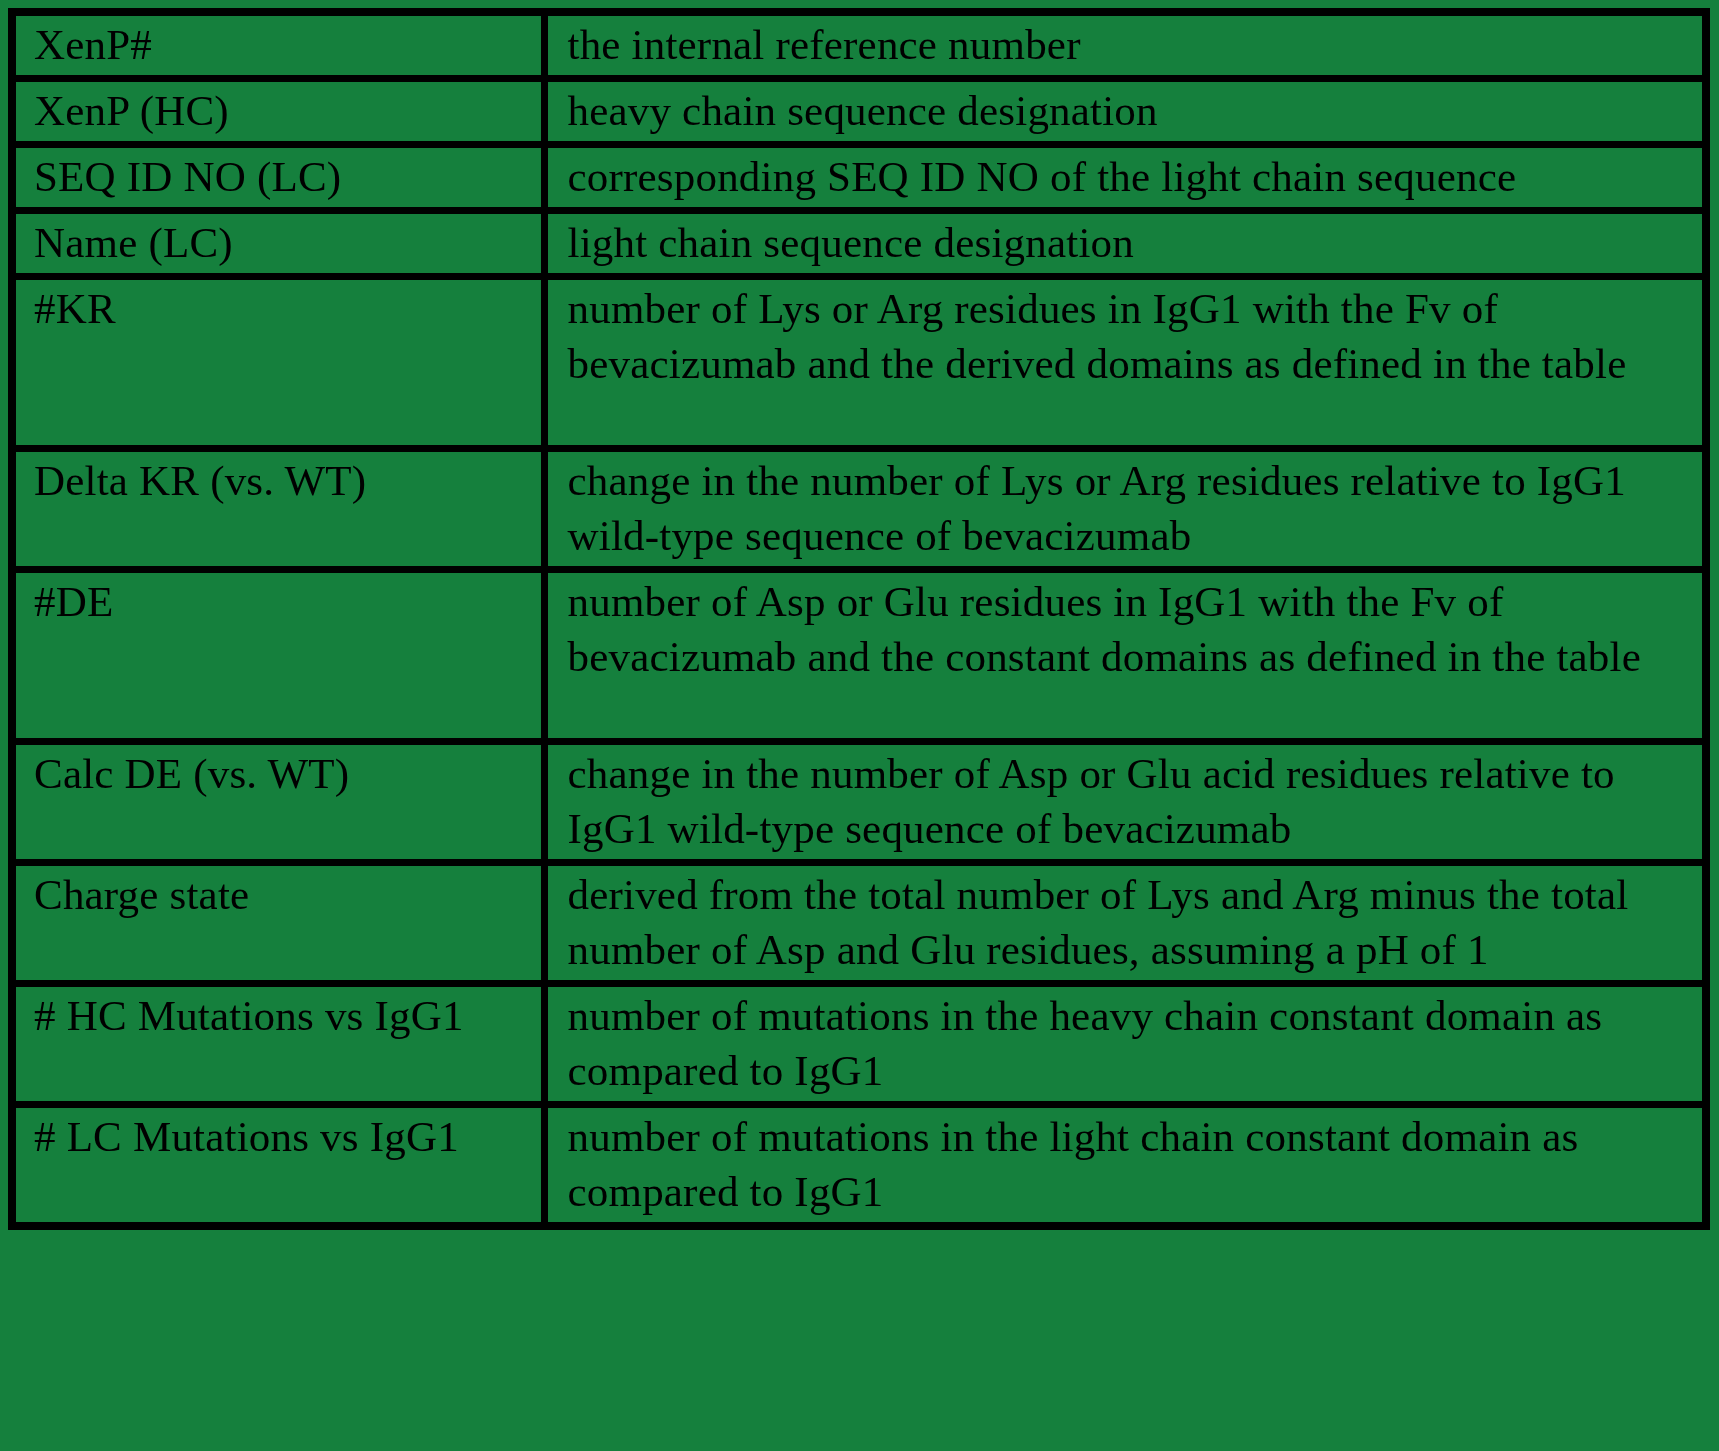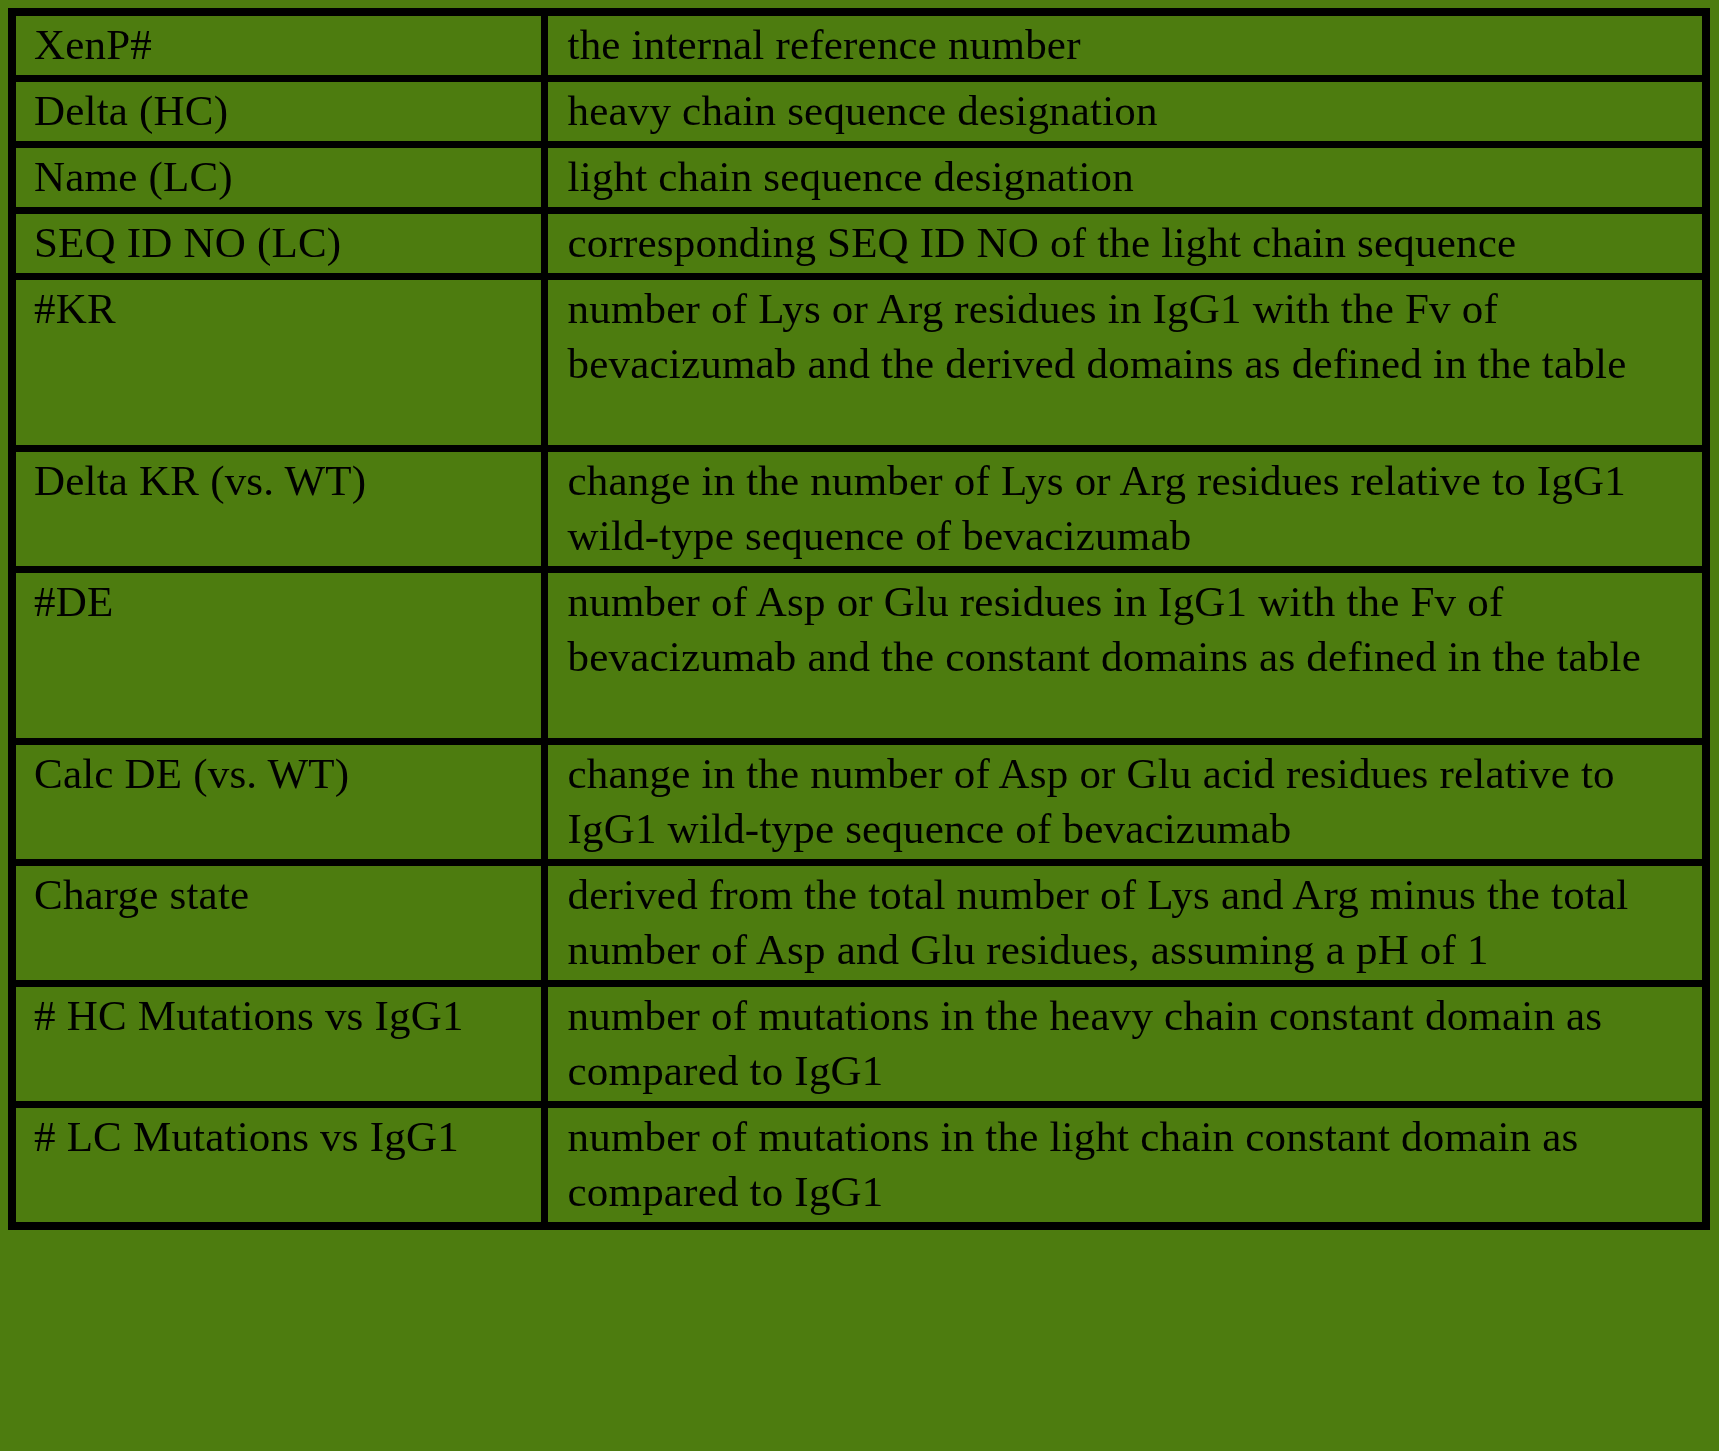--- a/index.html
+++ b/index.html
@@ -12,21 +12,21 @@
     height: 1451px;
     position: relative;
     font-family: "Liberation Serif", serif;
     color: #000000;
   }
   .page {
     position: absolute;
     left: 0; top: 0;
     width: 1719px;
     height: 1451px;
-    background: #4d7c0f;
+    background: #15803d;
   }
   table.def-table {
     position: absolute;
     left: 8px;
     top: 8px;
     width: 1702px;
     border-collapse: collapse;
     table-layout: fixed;
     border: 8px solid #000000;
   }
@@ -54,30 +54,30 @@
     <colgroup>
       <col class="c-term">
       <col class="c-def">
     </colgroup>
     <tbody>
       <tr class="h1">
         <td class="term">XenP#</td>
         <td class="def">the internal reference number</td>
       </tr>
       <tr class="h1">
-        <td class="term">Delta (HC)</td>
+        <td class="term">XenP (HC)</td>
         <td class="def">heavy chain sequence designation</td>
+      </tr>
+      <tr class="h1">
+        <td class="term">SEQ ID NO (LC)</td>
+        <td class="def">corresponding SEQ ID NO of the light chain sequence</td>
       </tr>
       <tr class="h1">
         <td class="term">Name (LC)</td>
         <td class="def">light chain sequence designation</td>
-      </tr>
-      <tr class="h1">
-        <td class="term">SEQ ID NO (LC)</td>
-        <td class="def">corresponding SEQ ID NO of the light chain sequence</td>
       </tr>
       <tr class="h3">
         <td class="term">#KR</td>
         <td class="def">number of Lys or Arg residues in IgG1 with the Fv of bevacizumab and the derived domains as defined in the table</td>
       </tr>
       <tr class="h2">
         <td class="term">Delta KR (vs. WT)</td>
         <td class="def">change in the number of Lys or Arg residues relative to IgG1 wild-type sequence of bevacizumab</td>
       </tr>
       <tr class="h3">

